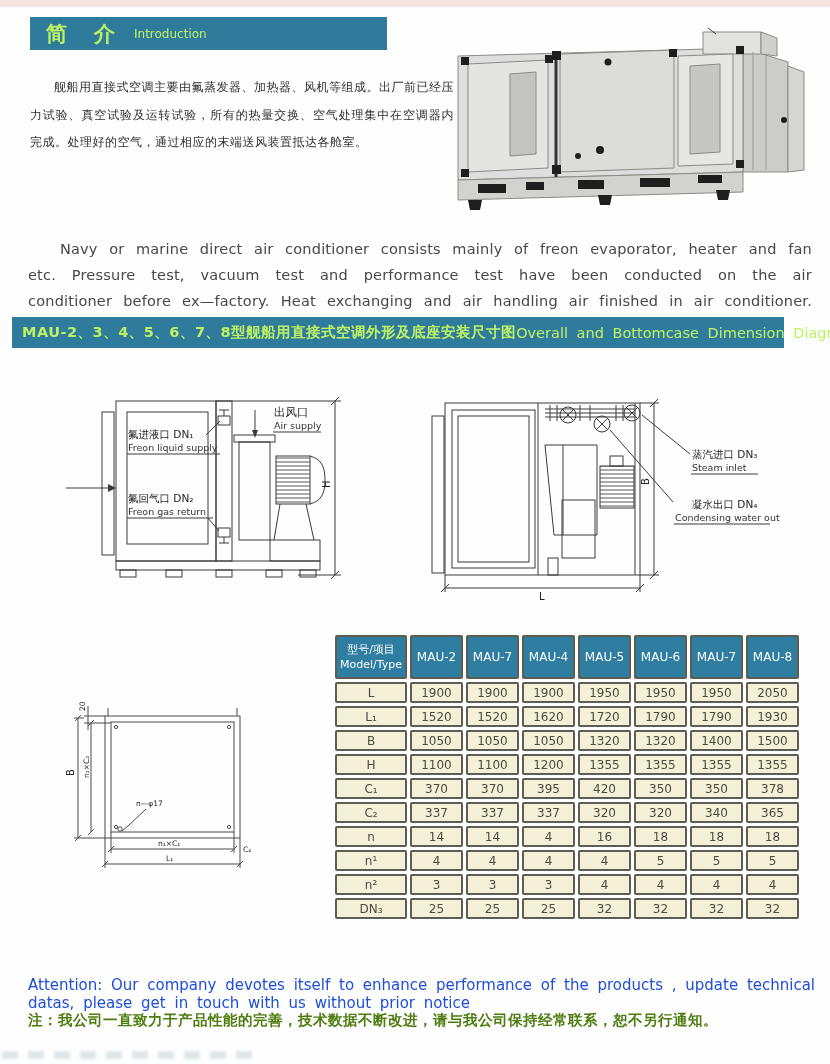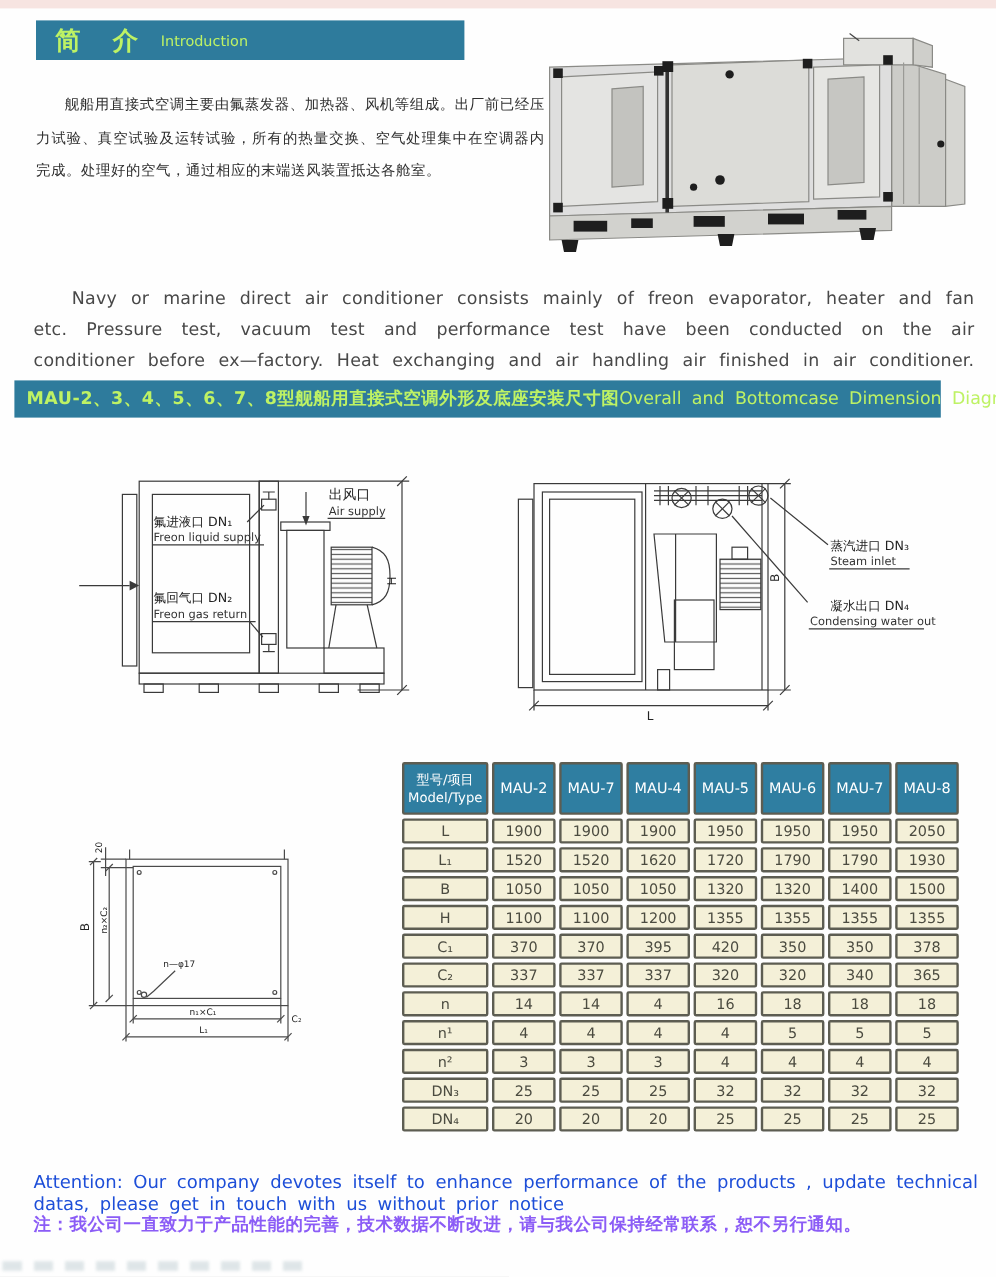--- a/index.html
+++ b/index.html
@@ -27,21 +27,21 @@
   svg .zh-sm{font-size:10.5px;}
   svg .en{font-size:9.5px;fill:#333;}
   svg .dim{font-size:10px;}
   svg .dim-sm{font-size:7.5px;}
   table#dims{position:absolute;left:332px;top:632px;border-collapse:separate;border-spacing:3px;table-layout:fixed;}
   #dims th,#dims td{box-sizing:border-box;border:2px solid #5d5d52;border-radius:2px;text-align:center;vertical-align:middle;}
   #dims th{background:#2f7ea1;color:#fff;font-weight:normal;}
   #dims th.corner{width:72px;font-size:11px;line-height:15px;height:44px;}
   #dims th.model{width:53px;font-size:12px;height:44px;margin-top:31px;}
   #dims td{background:#f4f0d8;color:#4b4b40;font-size:12px;height:21px;padding:0;}
-  .note-zh{position:absolute;left:28px;top:1011px;font-size:14.5px;color:#8b5cf6;font-weight:bold;letter-spacing:.5px;text-align:right;}
+  .note-zh{position:absolute;left:28px;top:1011px;font-size:14.5px;color:#4d7c0f;font-weight:bold;letter-spacing:.5px;text-align:right;}
   .note-en{position:absolute;left:28px;top:976px;font-size:15px;color:#1d4ed8;word-spacing:4px;}
   .ghost{position:absolute;left:2px;top:1051px;width:250px;height:8px;opacity:.28;filter:blur(1.5px);
          background:repeating-linear-gradient(90deg,#8fa8b0 0 16px,transparent 16px 26px);}
 </style>
 </head>
 <body>
 
 <div class="page">
   <div class="scan-top"></div>
 
@@ -367,29 +367,19 @@
         <tr>
           <td>DN₃</td>
           <td>25</td>
           <td>25</td>
           <td>25</td>
           <td>32</td>
           <td>32</td>
           <td>32</td>
           <td>32</td>
         </tr>
-        <tr>
-          <td>DN₄</td>
-          <td>20</td>
-          <td>20</td>
-          <td>20</td>
-          <td>25</td>
-          <td>25</td>
-          <td>25</td>
-          <td>25</td>
-        </tr>
       </tbody>
   </table>
 
   <div class="note-zh">注：我公司一直致力于产品性能的完善，技术数据不断改进，请与我公司保持经常联系，恕不另行通知。</div>
   <div class="note-en">Attention: Our company devotes itself to enhance performance of the products , update technical datas, please get in touch with us without prior notice</div>
   <div class="ghost"></div>
 </div>
 
 </body></html>

